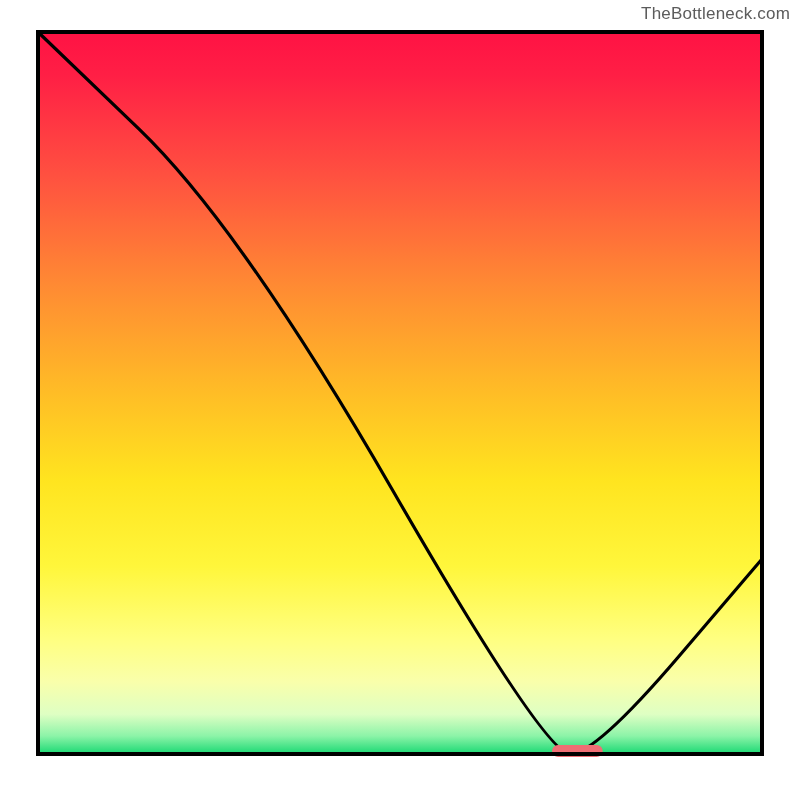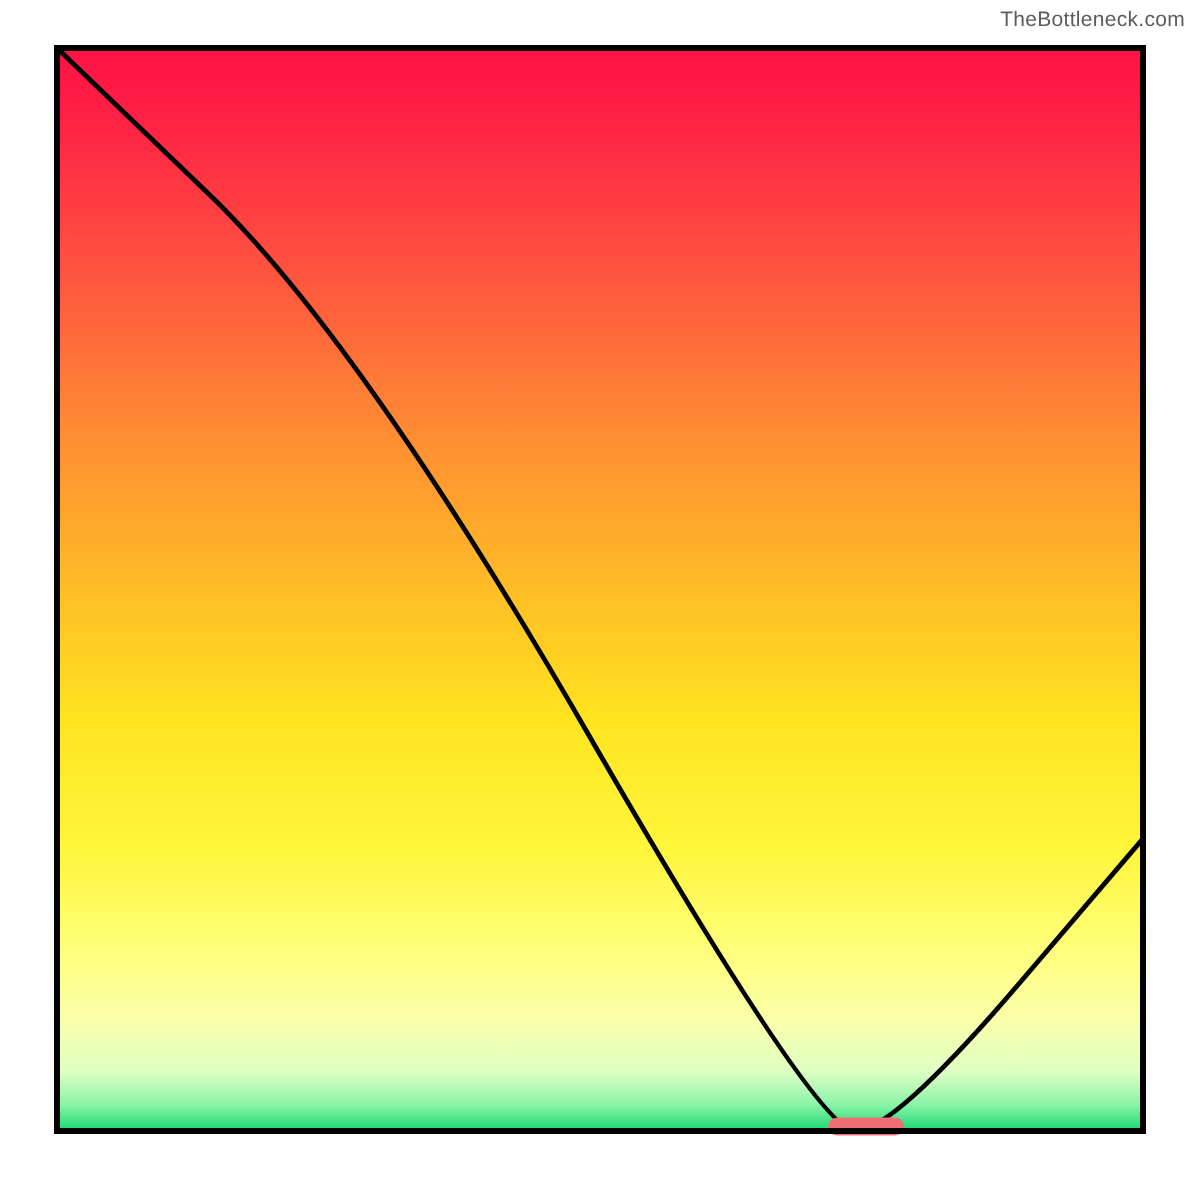--- a/index.html
+++ b/index.html
@@ -12,21 +12,21 @@
   }
   .wrap {
     position: relative;
     width: 800px;
     height: 800px;
   }
   .watermark {
     position: absolute;
     top: 4px;
     right: 10px;
-    font-size: 14px;
+    font-size: 17px;
     color: #5c5c5c;
     font-weight: 500;
     letter-spacing: 0.2px;
   }
   svg {
     display: block;
   }
 </style>
 </head>
 <body>

